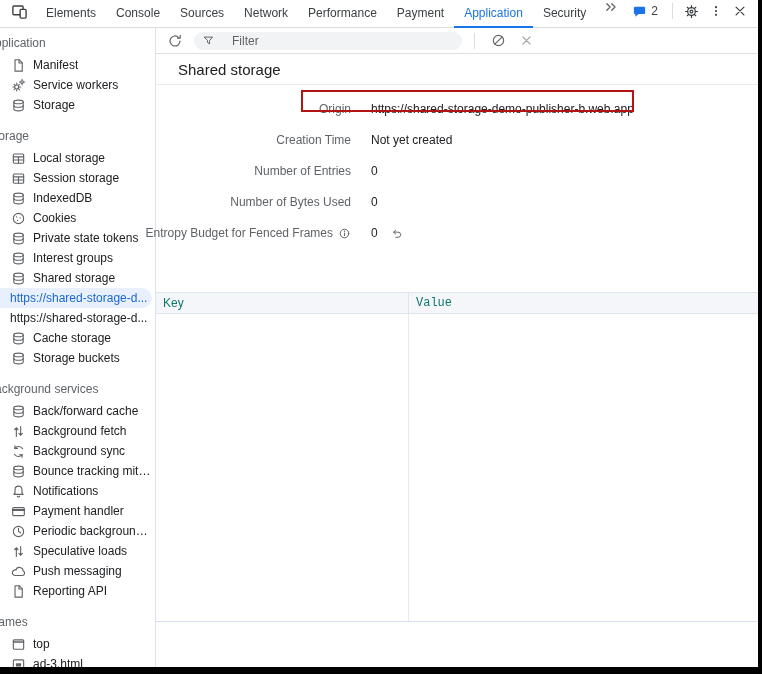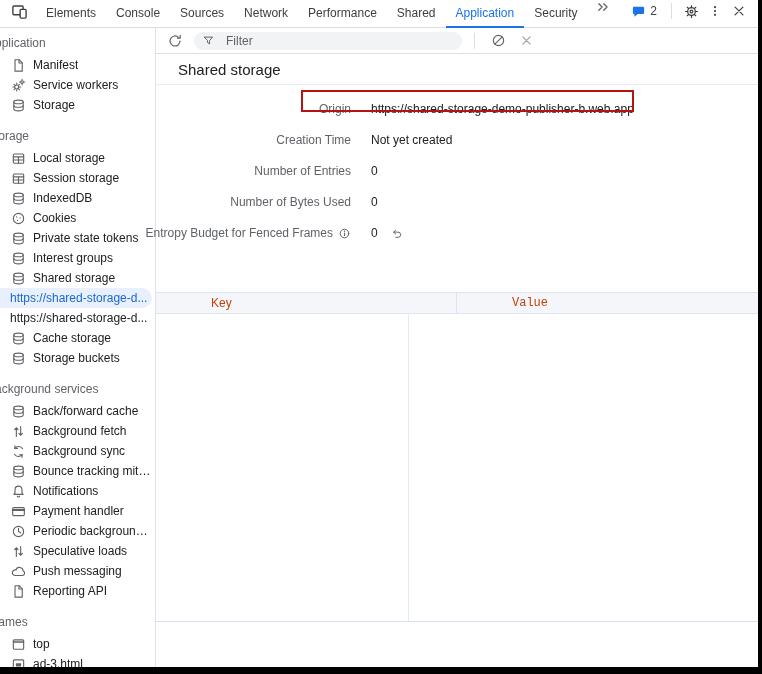--- a/index.html
+++ b/index.html
@@ -58,21 +58,21 @@
   .slabel { overflow:hidden; text-overflow:ellipsis; white-space:nowrap; }
 
   
   .main { flex:1; display:flex; flex-direction:column; background:#fff; min-width:0; }
   .toolbar {
     height:26px; flex:none; display:flex; align-items:center;
     border-bottom:1px solid #e0e0e0; padding:0 8px; gap:6px;
   }
   .filter-pill {
     margin-left:2px; width:268px; height:18px; background:#f1f3f4; border-radius:9px;
-    display:flex; align-items:center; padding:0 8px; gap:11px;
+    display:flex; align-items:center; padding:0 8px; gap:17px;
   }
   .filter-pill input {
     border:none; outline:none; background:transparent; flex:1;
     font-family:"Liberation Sans",sans-serif; font-size:12px; color:#202124;
   }
   .filter-pill input::placeholder { color:#5f6368; }
   .panel-title-row {
     height:31px; flex:none; display:flex; align-items:center;
     border-bottom:1px solid #e8eaed; padding-left:22px;
   }
@@ -90,21 +90,21 @@
   }
   .inline-reset { margin-left:12px; cursor:pointer; display:inline-flex; }
   .inline-info { cursor:pointer; display:inline-flex; }
   .hl-box {
     position:absolute; border:2px solid var(--hl,#b31412); pointer-events:none;
   }
 
   
   .kv-table { margin-top:52px; flex:none; border-top:1px solid #dfe5f0; }
   .kv-head { display:flex; height:21px; background:#f4f6fa; border-bottom:1px solid #dfe5f0; }
-  .kv-col { line-height:20px; padding-left:7px; color:#c2410c; cursor:pointer;margin-left:48px; }
+  .kv-col { line-height:20px; padding-left:7px; color:#0f766e; cursor:pointer; }
   .kv-col.key { width:253px; flex:none; border-right:1px solid #dfe5f0; }
   .kv-col.val { flex:1;font-family:Liberation Mono, monospace; }
   .kv-body { display:flex; height:308px; border-bottom:1px solid #d6e1f5; background:#fff; }
   .kv-body .body-key { width:253px; flex:none; border-right:1px solid #e4ebf7; }
   .kv-body .body-val { flex:1; }
 
   
   .black-bar-bottom { position:absolute; left:0; right:0; top:667px; height:7px; background:#000; }
   .black-bar-right { position:absolute; top:0; bottom:0; left:758px; width:4px; background:#000; }
 
@@ -122,21 +122,21 @@
           <rect x="1.8" y="2.8" width="9.6" height="8.2" rx="1"></rect>
           <rect x="8.6" y="6" width="5.6" height="8.2" rx="1" fill="#fff"></rect>
         </svg>
       </span>
     <nav id="tabs">
         <span class="tab">Elements</span>
         <span class="tab">Console</span>
         <span class="tab">Sources</span>
         <span class="tab">Network</span>
         <span class="tab">Performance</span>
-        <span class="tab">Shared</span>
+        <span class="tab">Payment</span>
         <span class="tab active">Application</span>
         <span class="tab">Security</span>
       </nav>
     <span class="tab-more" id="more-tabs">
         <svg width="14" height="14" viewBox="0 0 16 16" fill="none" stroke="#5f6368" stroke-width="1.5" stroke-linecap="round" stroke-linejoin="round">
           <path d="M3.2 4.2L7 8l-3.8 3.8M8.8 4.2L12.6 8l-3.8 3.8"></path>
         </svg>
       </span>
     <div class="tabbar-right">
       <span class="badge">

